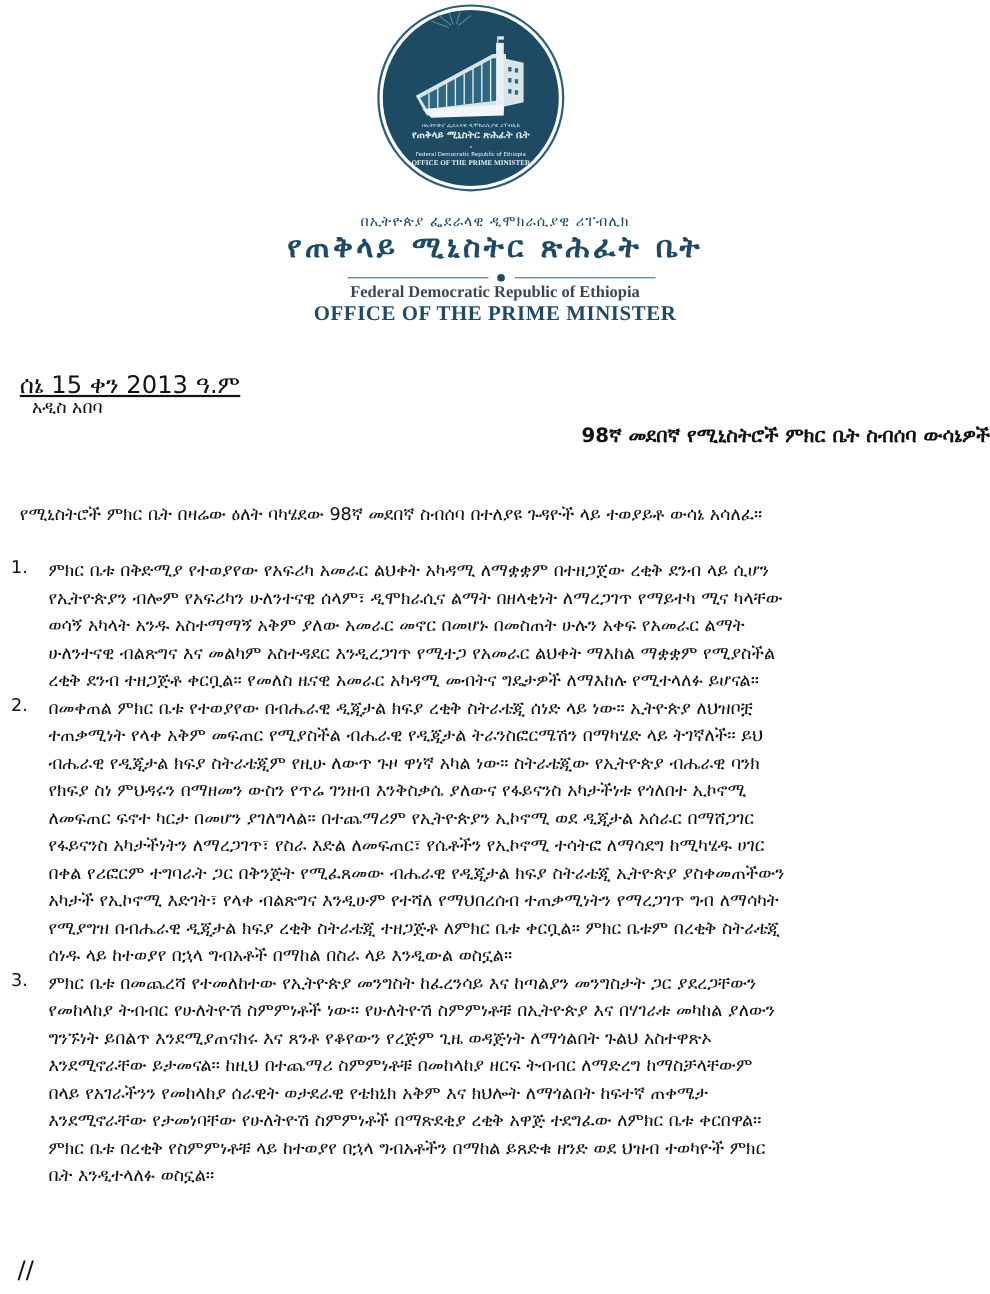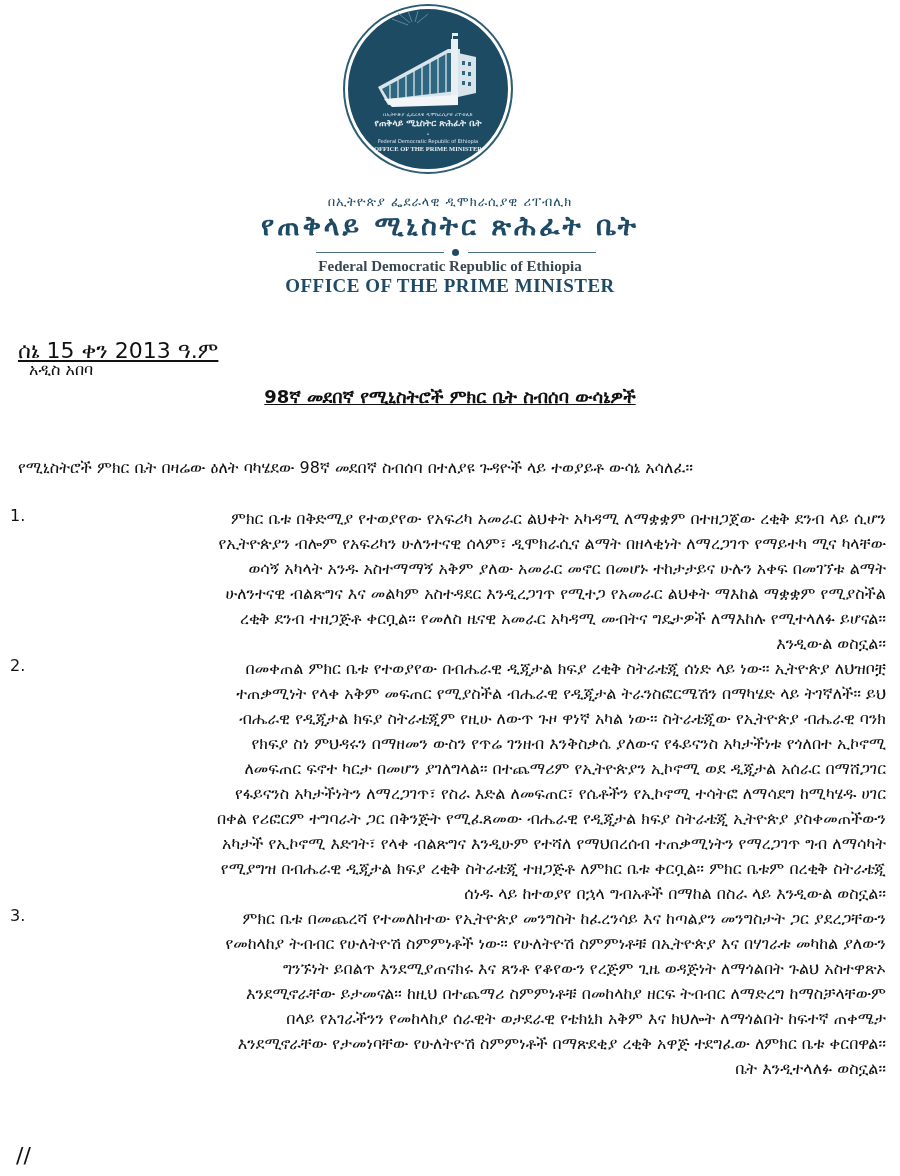--- a/index.html
+++ b/index.html
@@ -39,29 +39,29 @@
     font-family: "Liberation Serif", serif; font-size: 15px; font-weight: bold; color: #3b4650;
   }
   .org-en {
     position: absolute; left: 0; width: 900px; top: 275px; text-align: center;
     font-family: "Liberation Serif", serif; font-size: 19px; font-weight: bold; color: #1f4a66; letter-spacing: 0.5px;
   }
 
   .date { position: absolute; left: 18px; top: 338px; font-size: 22px; text-decoration: underline; }
   .place { position: absolute; left: 18px; top: 360px; font-size: 16px; margin-left: 11px; }
   .title {
-    position: absolute; left: 0; width: 900px; top: 386px; text-align: center;
-    font-size: 18px; font-weight: bold; text-decoration: underline;
+    position: absolute; left: 0; width: 900px; top: 386px; text-align: right;
+    font-size: 18px; font-weight: bold;
   }
   .intro { position: absolute; left: 18px; top: 458px; font-size: 16px; white-space: nowrap; }
 
   .items { position: absolute; left: 10px; top: 506px; width: 876px; margin: 0; padding: 0; list-style: none; }
   .item { position: relative; padding-left: 34px; }
   .item .num { position: absolute; left: 0; top: 0; font-size: 16px; }
-  .item .line { font-size: 16px; line-height: 25px; white-space: nowrap; display: block; text-align: right; }
+  .item .line { font-size: 16px; line-height: 25px; white-space: nowrap; display: block; }
   .endmark { position: absolute; left: 16px; top: 1143px; font-size: 22px; }
 </style>
 </head>
 <body>
 
 <div class="header">
   <div class="seal">
     <svg width="160" height="160" viewBox="0 0 160 160">
 
       <g stroke="#6f97ad" stroke-width="1" opacity="0.8">
@@ -119,24 +119,23 @@
 <div class="date">ሰኔ 15 ቀን 2013 ዓ.ም</div>
 <div class="place">አዲስ አበባ</div>
 <div class="title">98ኛ መደበኛ የሚኒስትሮች ምክር ቤት ስብሰባ ውሳኔዎች</div>
 <div class="intro">የሚኒስትሮች ምክር ቤት በዛሬው ዕለት ባካሄደው 98ኛ መደበኛ ስብሰባ በተለያዩ ጉዳዮች ላይ ተወያይቶ ውሳኔ አሳለፈ፡፡</div>
 
 <ol class="items">
   <li class="item">
     <span class="num">1.</span>
     <span class="line">ምክር ቤቱ በቅድሚያ የተወያየው የአፍሪካ አመራር ልህቀት አካዳሚ ለማቋቋም በተዘጋጀው ረቂቅ ደንብ ላይ ሲሆን</span>
     <span class="line">የኢትዮጵያን ብሎም የአፍሪካን ሁለንተናዊ ሰላም፣ ዲሞክራሲና ልማት በዘላቂነት ለማረጋገጥ የማይተካ ሚና ካላቸው</span>
-    <span class="line">ወሳኝ አካላት አንዱ አስተማማኝ አቅም ያለው አመራር መኖር በመሆኑ ተከታታይና ሁሉን አቀፍ በመገኘቱ ልማት</span>
+    <span class="line">ወሳኝ አካላት አንዱ አስተማማኝ አቅም ያለው አመራር መኖር በመሆኑ በመስጠት ሁሉን አቀፍ የአመራር ልማት</span>
     <span class="line">ሁለንተናዊ ብልጽግና እና መልካም አስተዳደር እንዲረጋገጥ የሚተጋ የአመራር ልህቀት ማእከል ማቋቋም የሚያስችል</span>
     <span class="line">ረቂቅ ደንብ ተዘጋጅቶ ቀርቧል፡፡ የመለስ ዜናዊ አመራር አካዳሚ መብትና ግዴታዎች ለማእከሉ የሚተላለፉ ይሆናል፡፡</span>
-    <span class="line">እንዲውል ወስኗል፡፡</span>
   </li>
   <li class="item">
     <span class="num">2.</span>
     <span class="line">በመቀጠል ምክር ቤቱ የተወያየው በብሔራዊ ዲጂታል ክፍያ ረቂቅ ስትራቴጂ ሰነድ ላይ ነው፡፡ ኢትዮጵያ ለህዝቦቿ</span>
     <span class="line">ተጠቃሚነት የላቀ አቅም መፍጠር የሚያስችል ብሔራዊ የዲጂታል ትራንስፎርሜሽን በማካሄድ ላይ ትገኛለች፡፡ ይህ</span>
     <span class="line">ብሔራዊ የዲጂታል ክፍያ ስትራቴጂም የዚሁ ለውጥ ጉዞ ዋነኛ አካል ነው፡፡ ስትራቴጂው የኢትዮጵያ ብሔራዊ ባንክ</span>
     <span class="line">የክፍያ ስነ ምህዳሩን በማዘመን ውስን የጥሬ ገንዘብ እንቅስቃሴ ያለውና የፋይናንስ አካታችነቱ የጎለበተ ኢኮኖሚ</span>
     <span class="line">ለመፍጠር ፍኖተ ካርታ በመሆን ያገለግላል፡፡ በተጨማሪም የኢትዮጵያን ኢኮኖሚ ወደ ዲጂታል አሰራር በማሸጋገር</span>
     <span class="line">የፋይናንስ አካታችነትን ለማረጋገጥ፣ የስራ እድል ለመፍጠር፣ የሴቶችን የኢኮኖሚ ተሳትፎ ለማሳደግ ከሚካሄዱ ሀገር</span>
     <span class="line">በቀል የሪፎርም ተግባራት ጋር በቅንጅት የሚፈጸመው ብሔራዊ የዲጂታል ክፍያ ስትራቴጂ ኢትዮጵያ ያስቀመጠችውን</span>
@@ -145,17 +144,18 @@
     <span class="line">ሰነዱ ላይ ከተወያየ በኋላ ግብአቶች በማከል በስራ ላይ እንዲውል ወስኗል፡፡</span>
   </li>
   <li class="item">
     <span class="num">3.</span>
     <span class="line">ምክር ቤቱ በመጨረሻ የተመለከተው የኢትዮጵያ መንግስት ከፈረንሳይ እና ከጣልያን መንግስታት ጋር ያደረጋቸውን</span>
     <span class="line">የመከላከያ ትብብር የሁለትዮሽ ስምምነቶች ነው፡፡ የሁለትዮሽ ስምምነቶቹ በኢትዮጵያ እና በሃገራቱ መካከል ያለውን</span>
     <span class="line">ግንኙነት ይበልጥ እንደሚያጠናክሩ እና ጸንቶ የቆየውን የረጅም ጊዜ ወዳጅነት ለማጎልበት ጉልህ አስተዋጽኦ</span>
     <span class="line">እንደሚኖራቸው ይታመናል፡፡ ከዚህ በተጨማሪ ስምምነቶቹ በመከላከያ ዘርፍ ትብብር ለማድረግ ከማስቻላቸውም</span>
     <span class="line">በላይ የአገራችንን የመከላከያ ሰራዊት ወታደራዊ የቴክኒክ አቅም እና ክህሎት ለማጎልበት ከፍተኛ ጠቀሜታ</span>
     <span class="line">እንደሚኖራቸው የታመነባቸው የሁለትዮሽ ስምምነቶች በማጽደቂያ ረቂቅ አዋጅ ተደግፈው ለምክር ቤቱ ቀርበዋል፡፡</span>
+    <span class="line">ምክር ቤቱ በረቂቅ የስምምነቶቹ ላይ ከተወያየ በኋላ ግብአቶችን በማከል ይጸድቁ ዘንድ ወደ ህዝብ ተወካዮች ምክር</span>
     <span class="line">ቤት እንዲተላለፉ ወስኗል፡፡</span>
   </li>
 </ol>
 
 <div class="endmark">//</div>
 
 </body></html>

